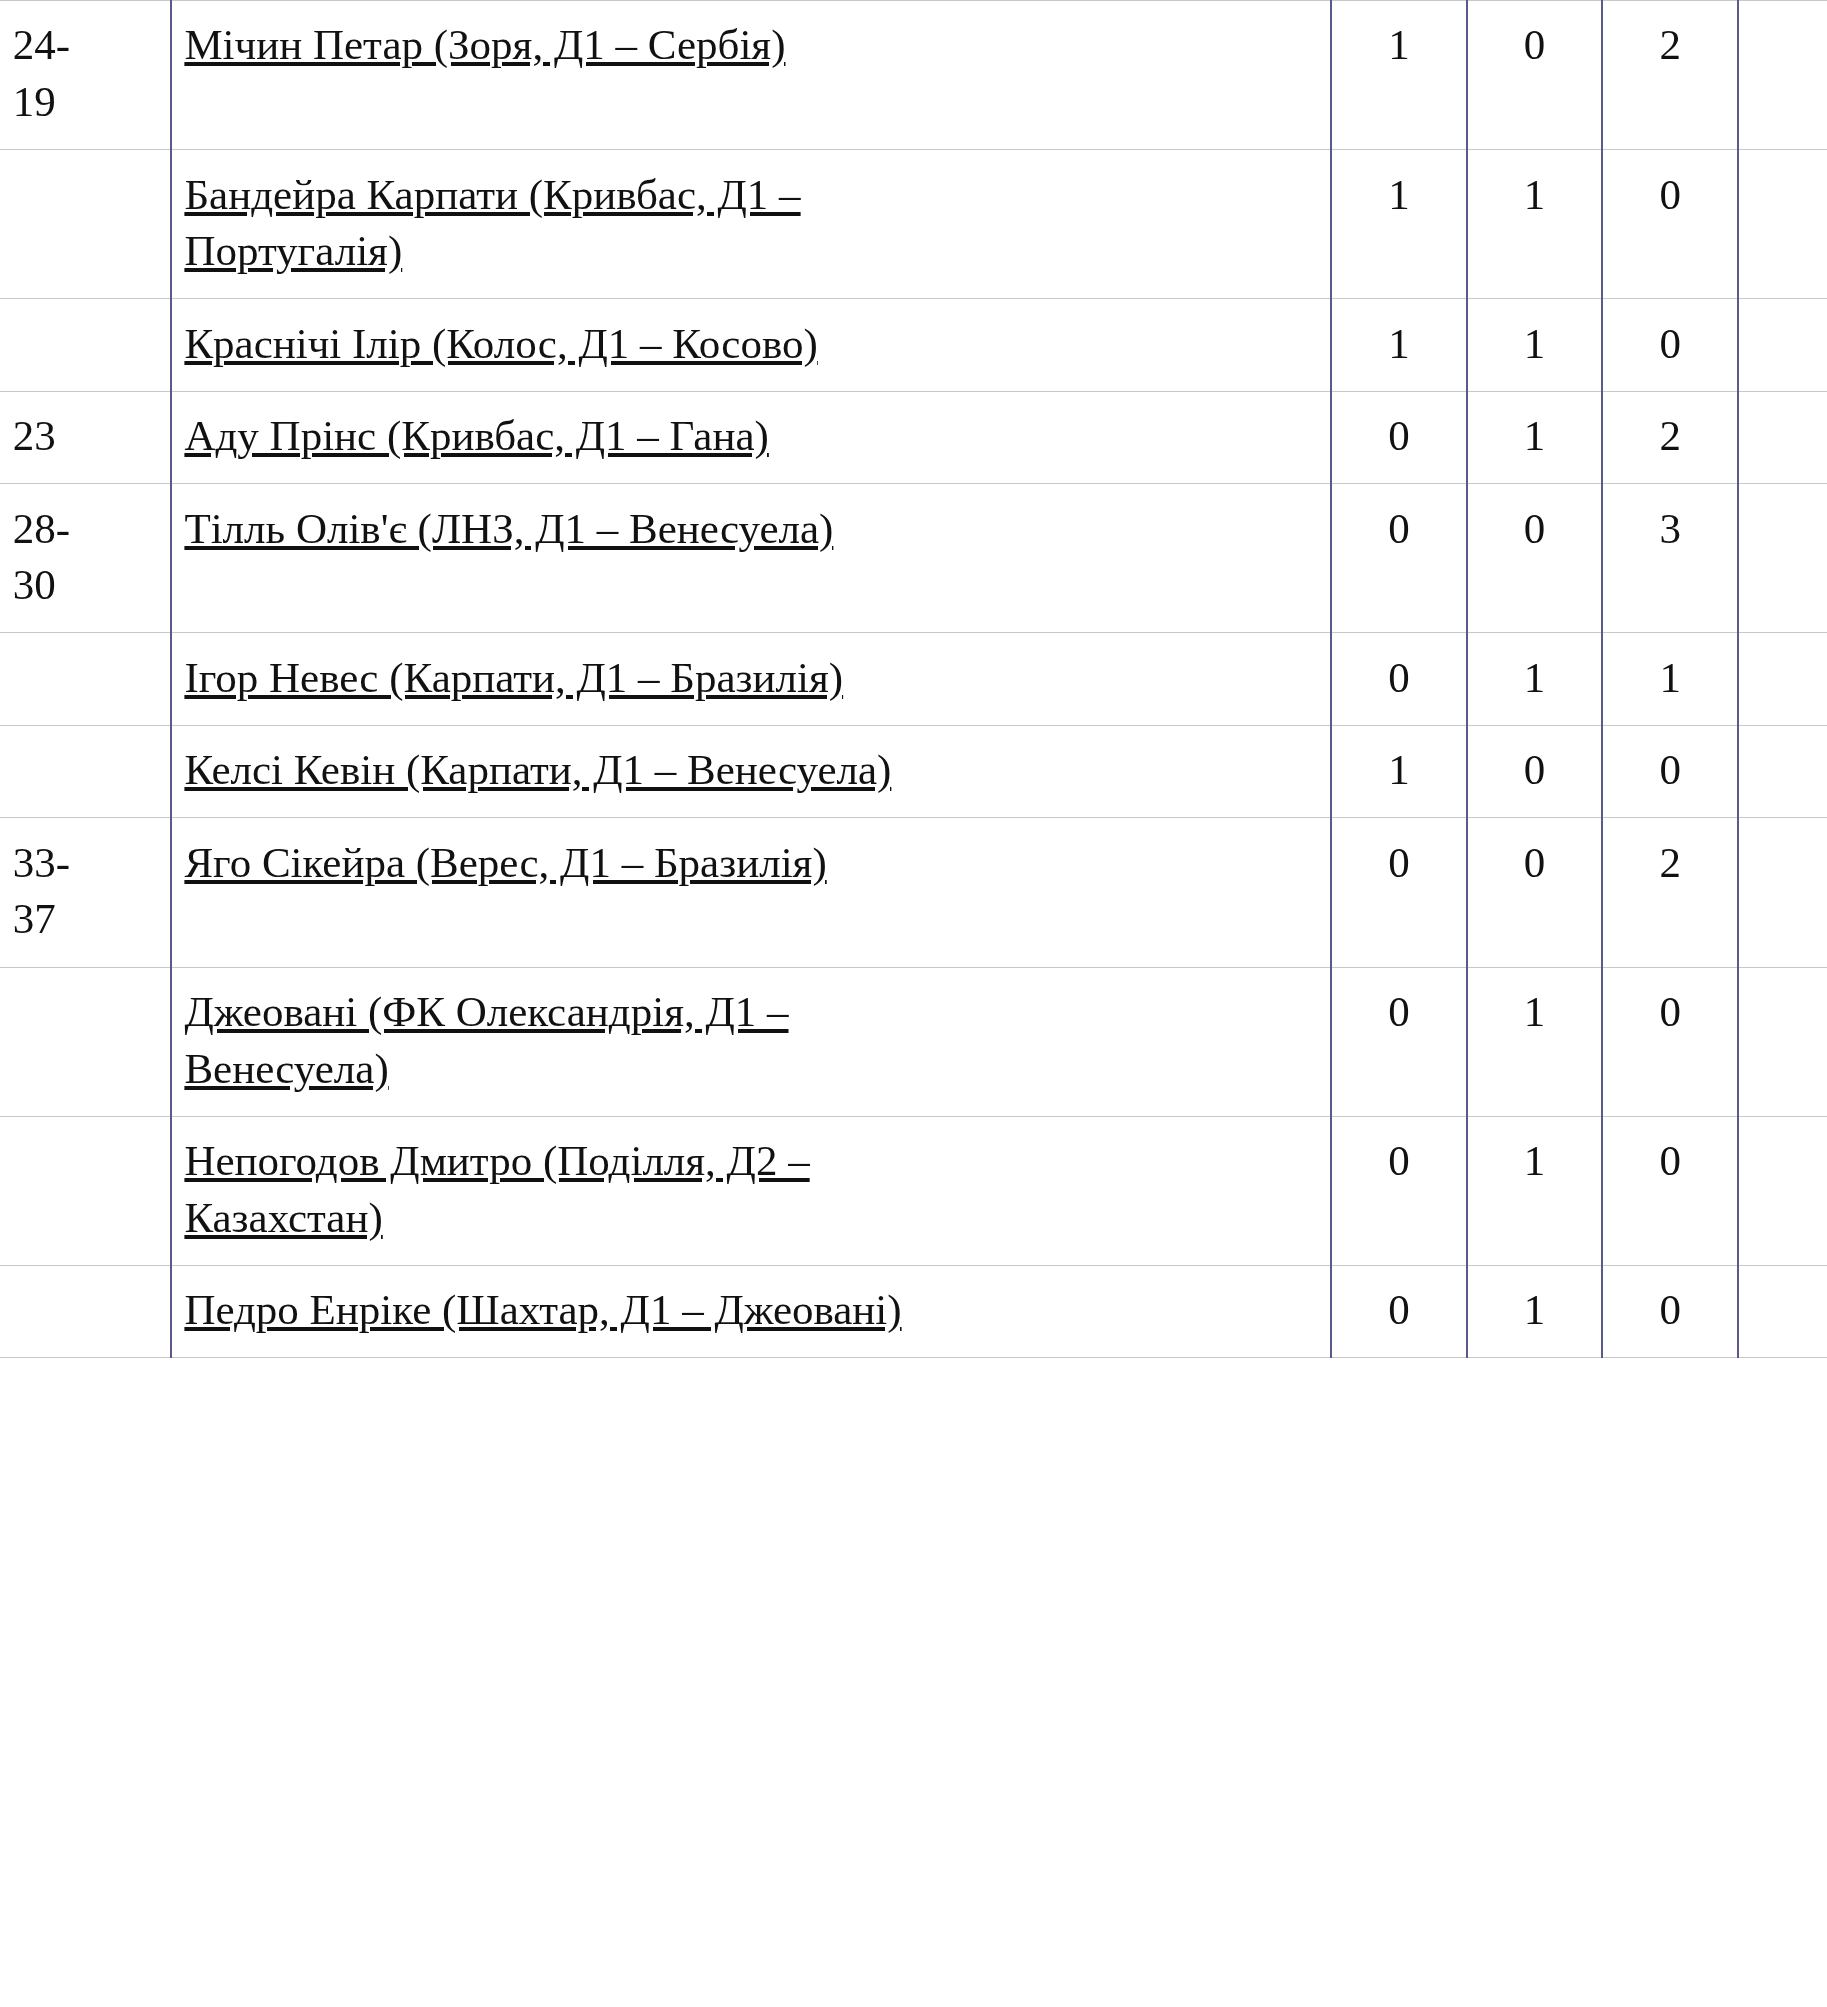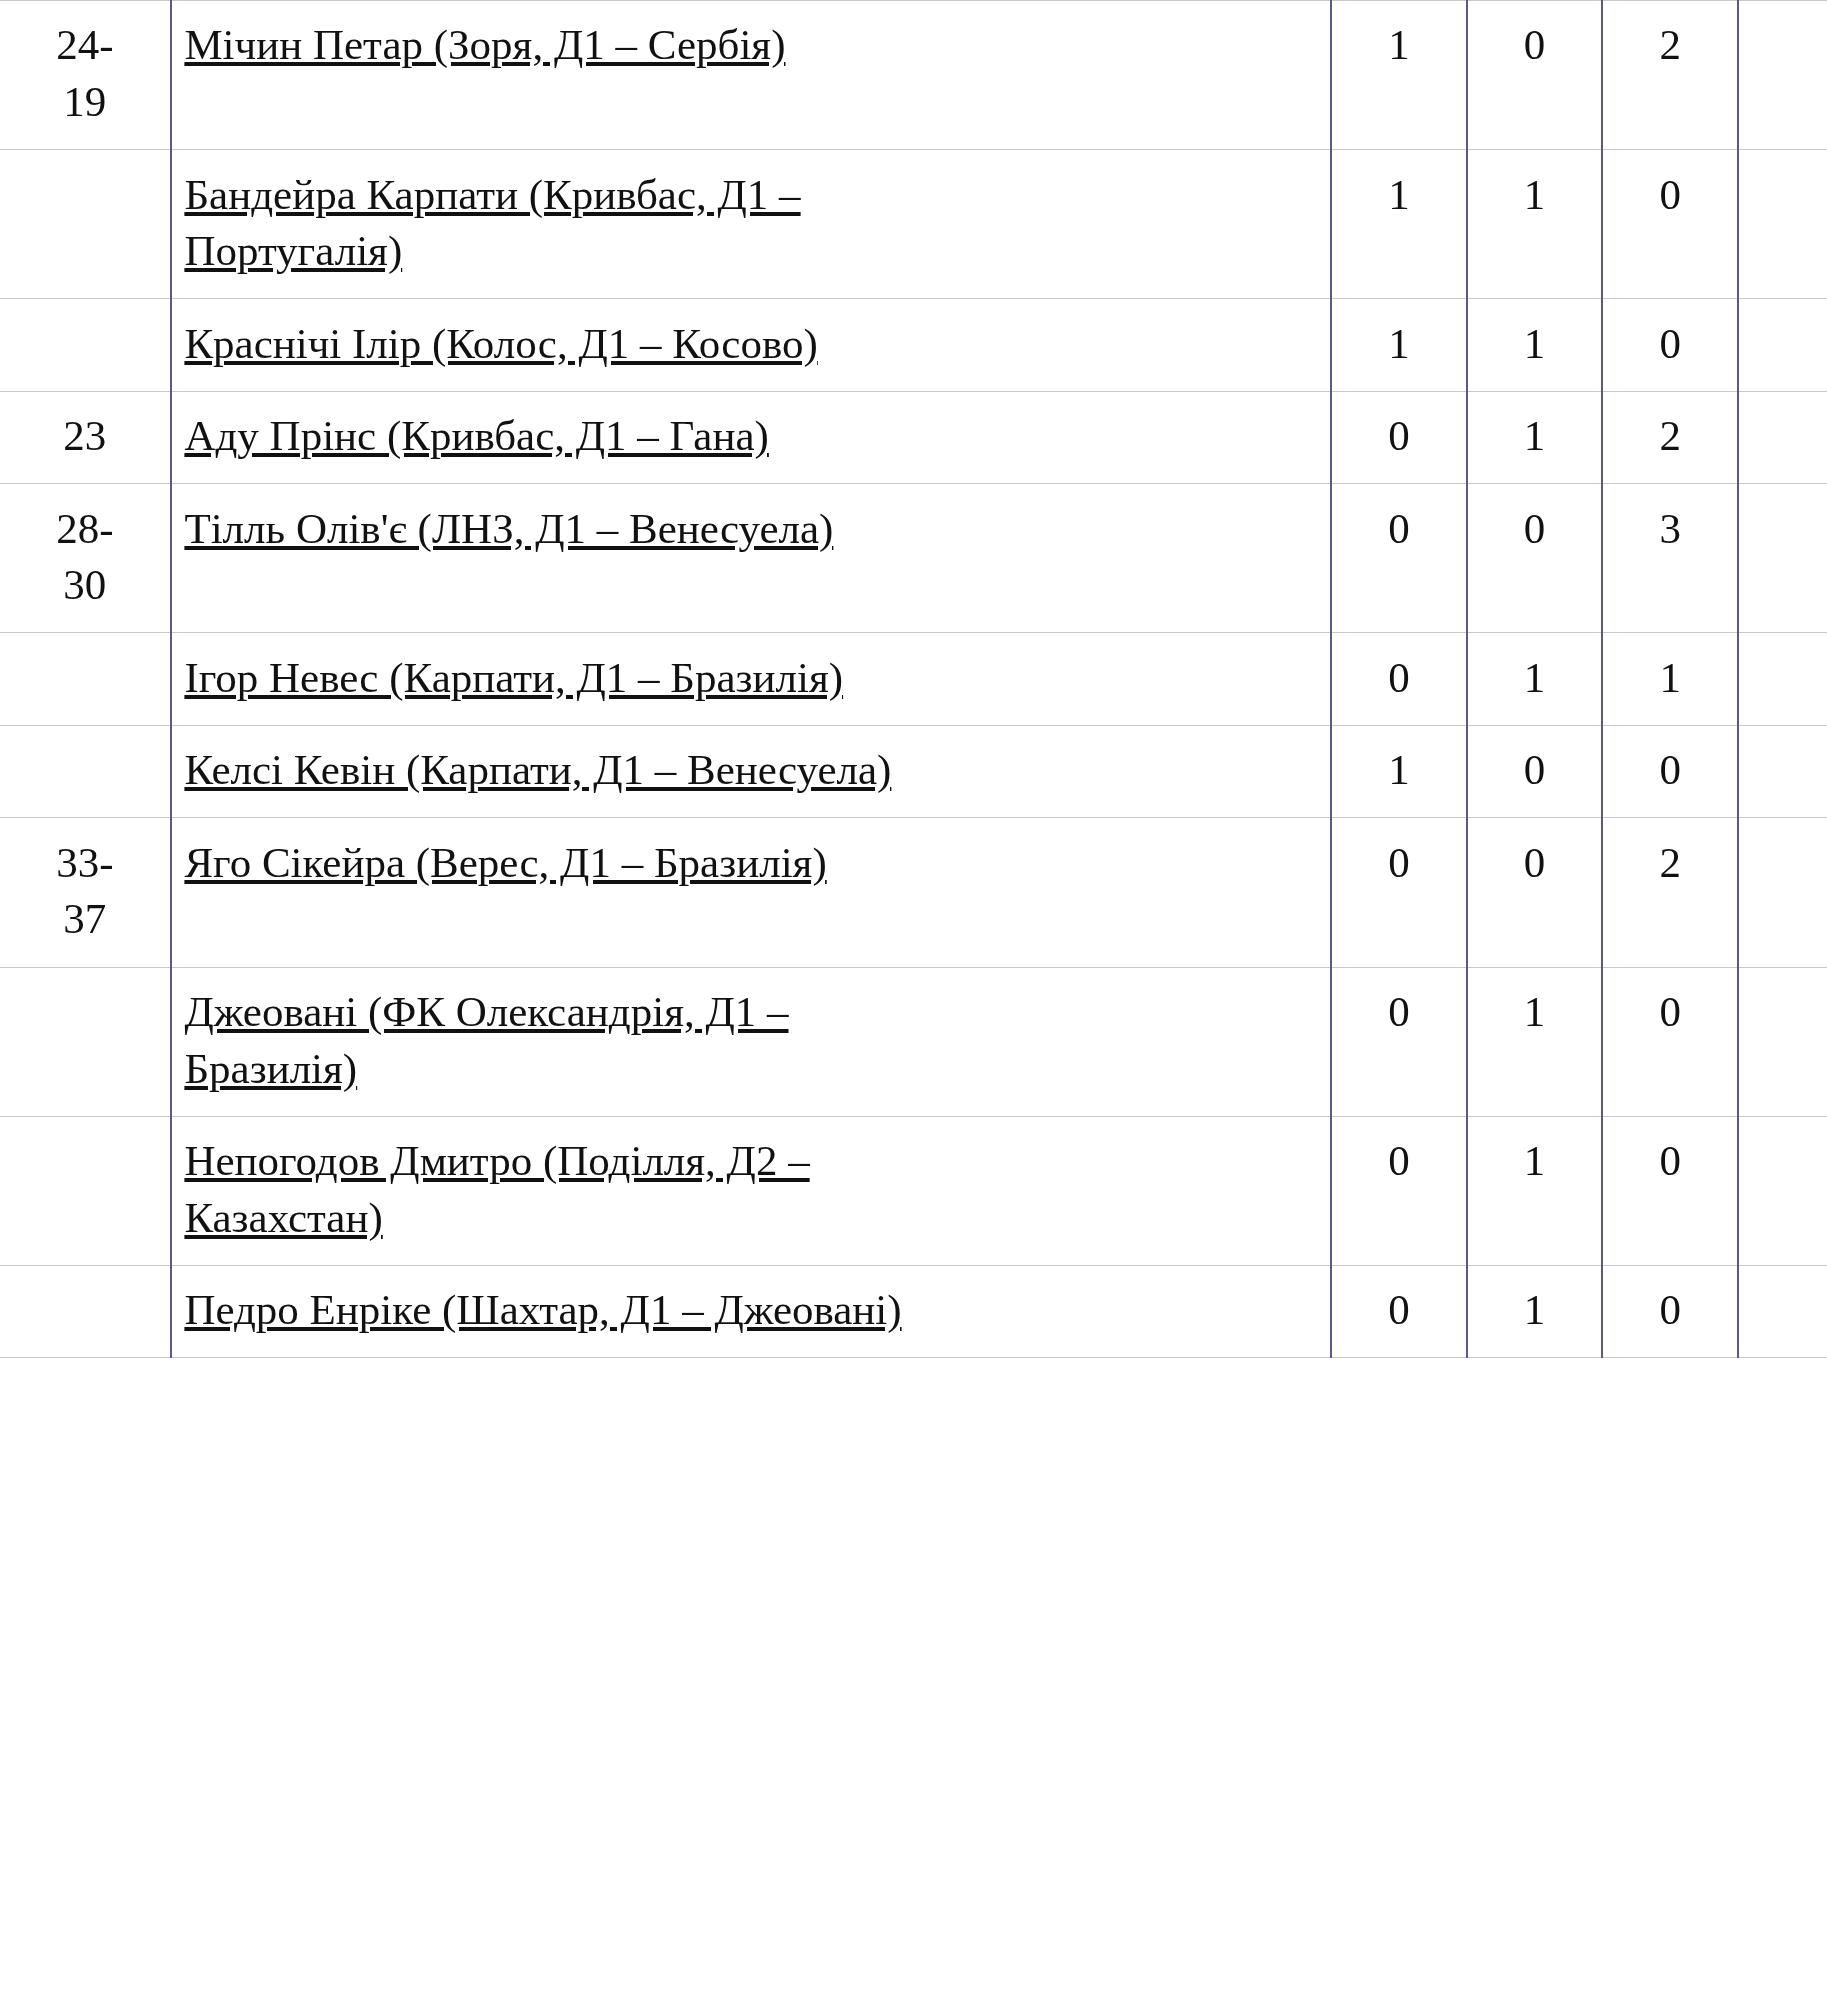--- a/index.html
+++ b/index.html
@@ -24,21 +24,21 @@
     border-bottom: 1.8px solid #c8c8c8;
     padding: 16.4px 12.8px 18.3px 12.8px;
     font-size: 43px;
     line-height: 1.32;
     vertical-align: top;
     background: #ffffff;
   }
   .col-rank {
     width: 144px;
     border-right: 2.7px solid #5a5a8a;
-    text-align: center;
+    text-align: left;
     padding-left: 14.6px;
   }
   .col-player {
     width: 1133px;
     border-right: 2.7px solid #5a5a8a;
     padding-left: 31px;
     text-decoration: underline;
   }
   .col-stat {
     width: 108px;
@@ -176,21 +176,21 @@
       <td class="col-stat">2</td>
       <td class="col-total">2</td>
     </tr>
     <tr>
       <td class="col-rank">
         <span class="rank-line"></span>
         <span class="rank-line"></span>
       </td>
       <td class="col-player">
         <span class="rank-line">Джеовані (ФК Олександрія, Д1 –</span>
-        <span class="rank-line">Бразилія)</span>
+        <span class="rank-line">Венесуела)</span>
       </td>
       <td class="col-stat">0</td>
       <td class="col-stat">1</td>
       <td class="col-stat">0</td>
       <td class="col-total">2</td>
     </tr>
     <tr>
       <td class="col-rank">
         <span class="rank-line"></span>
         <span class="rank-line"></span>

